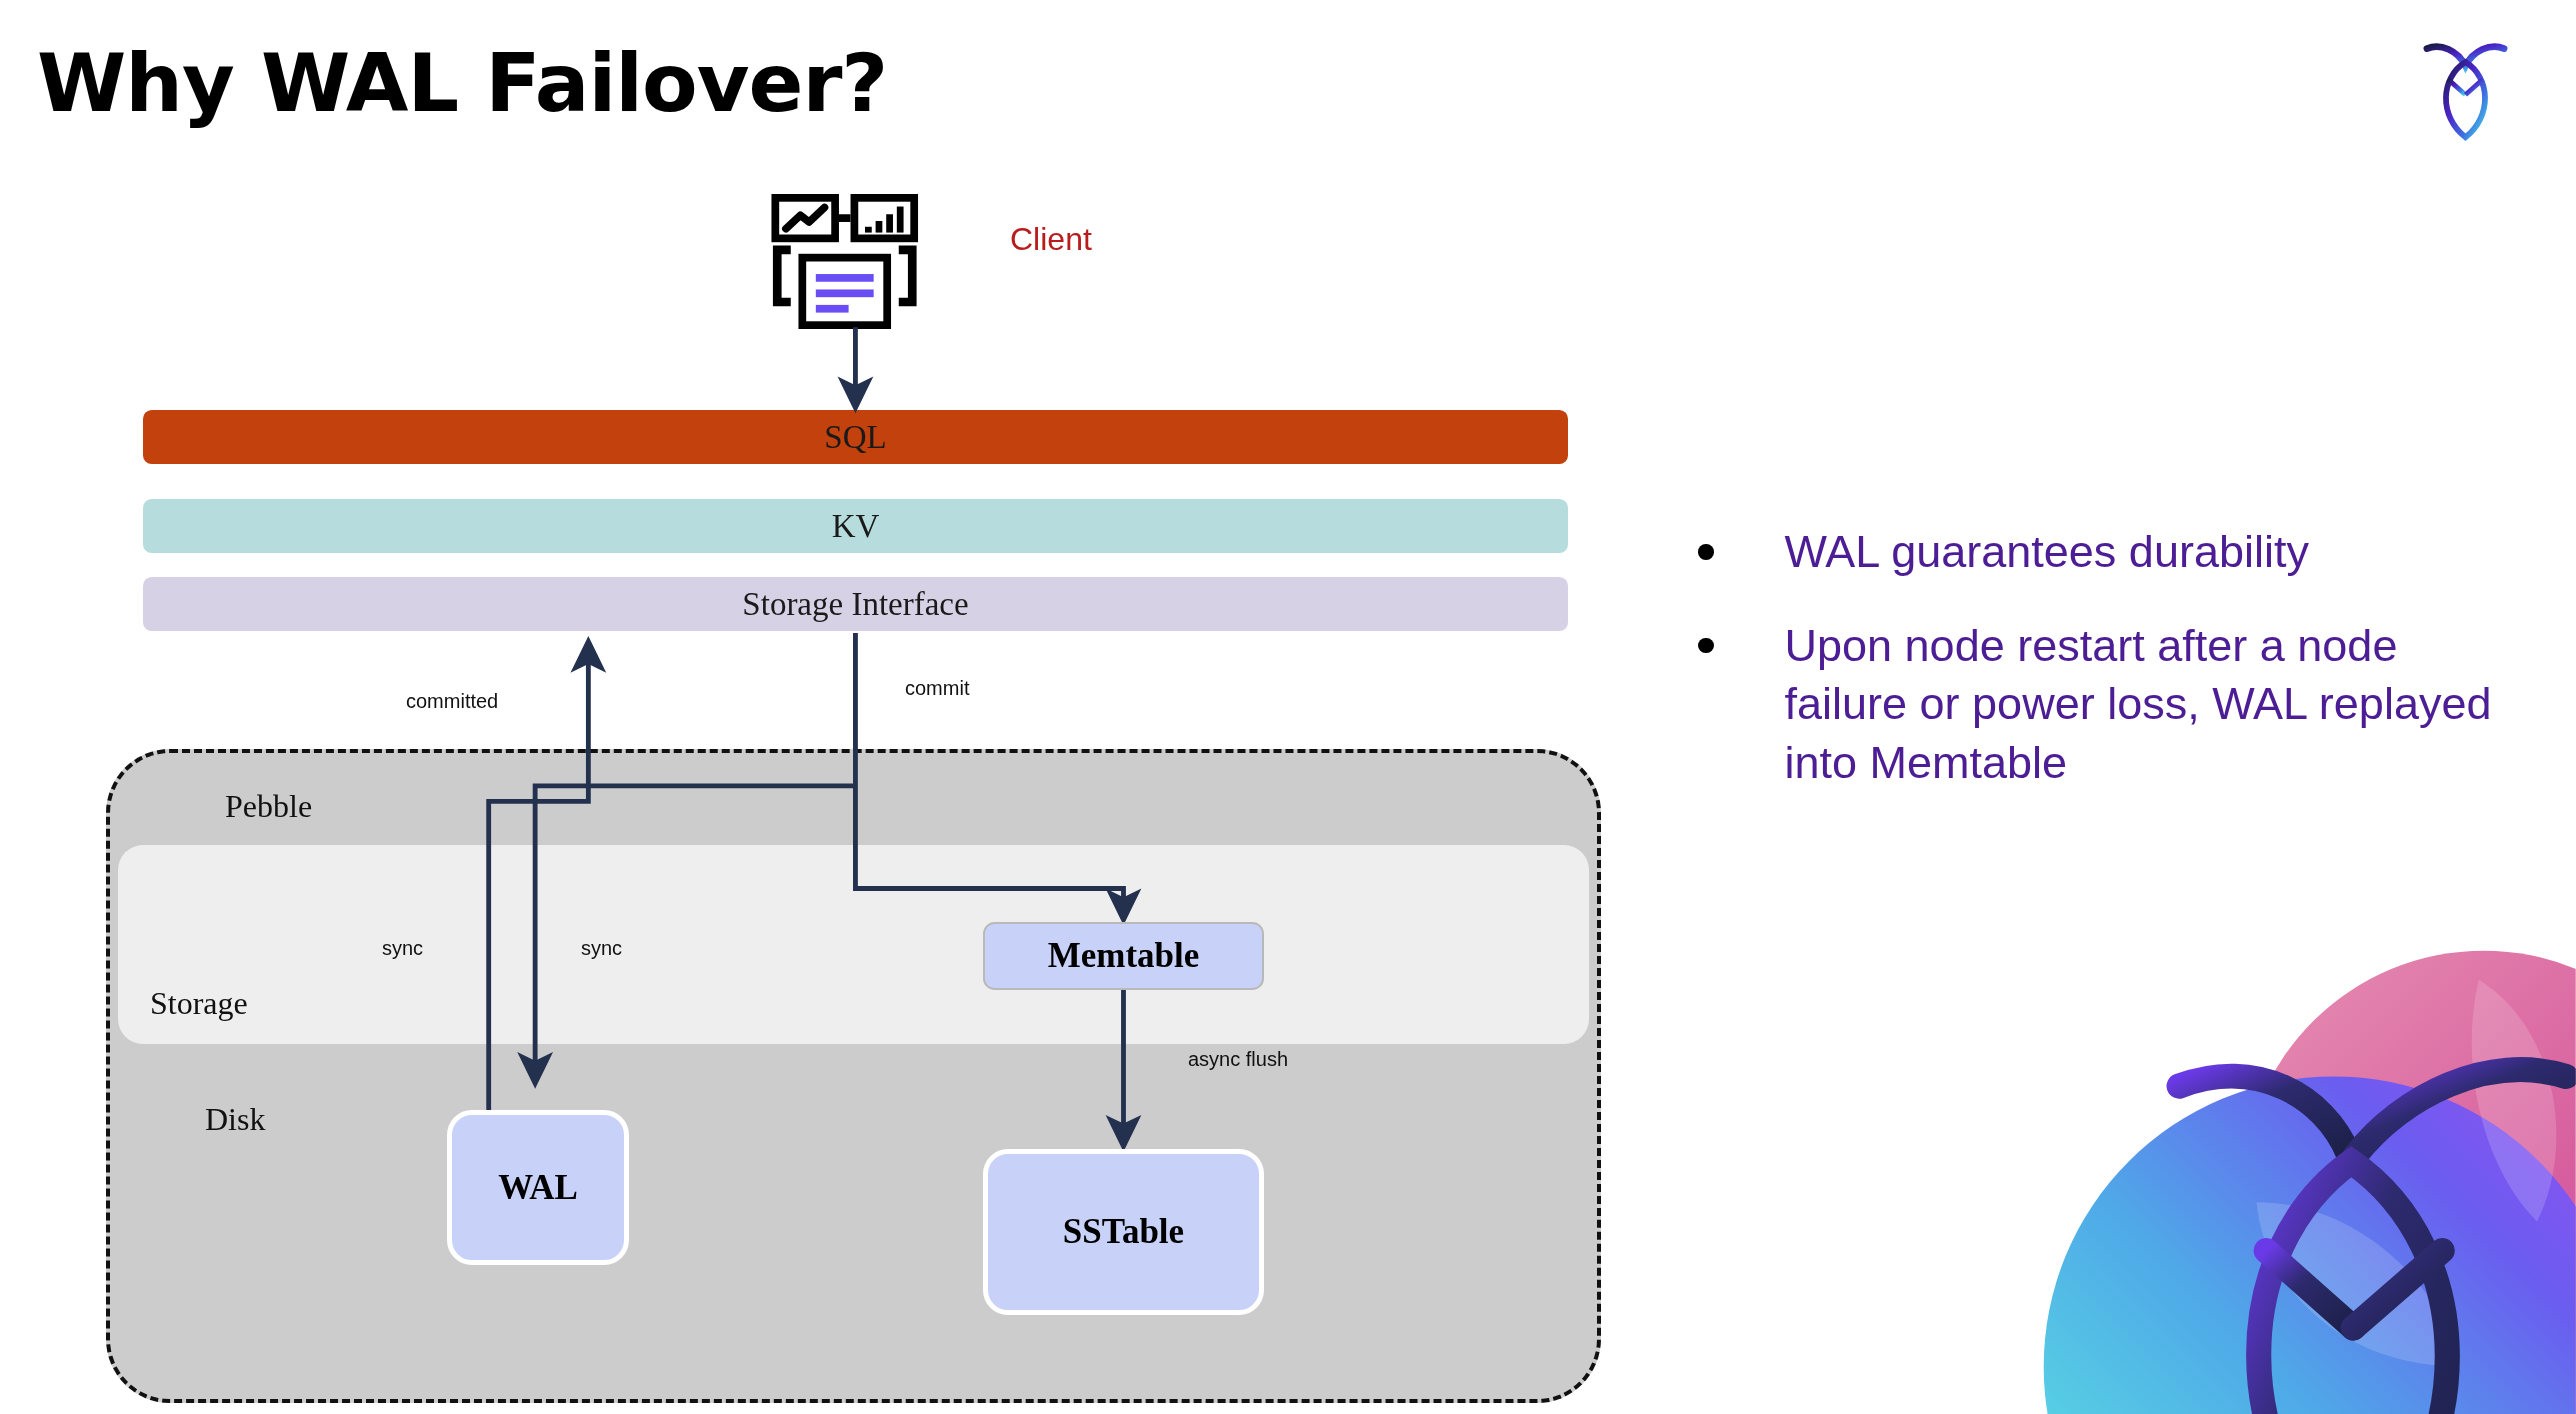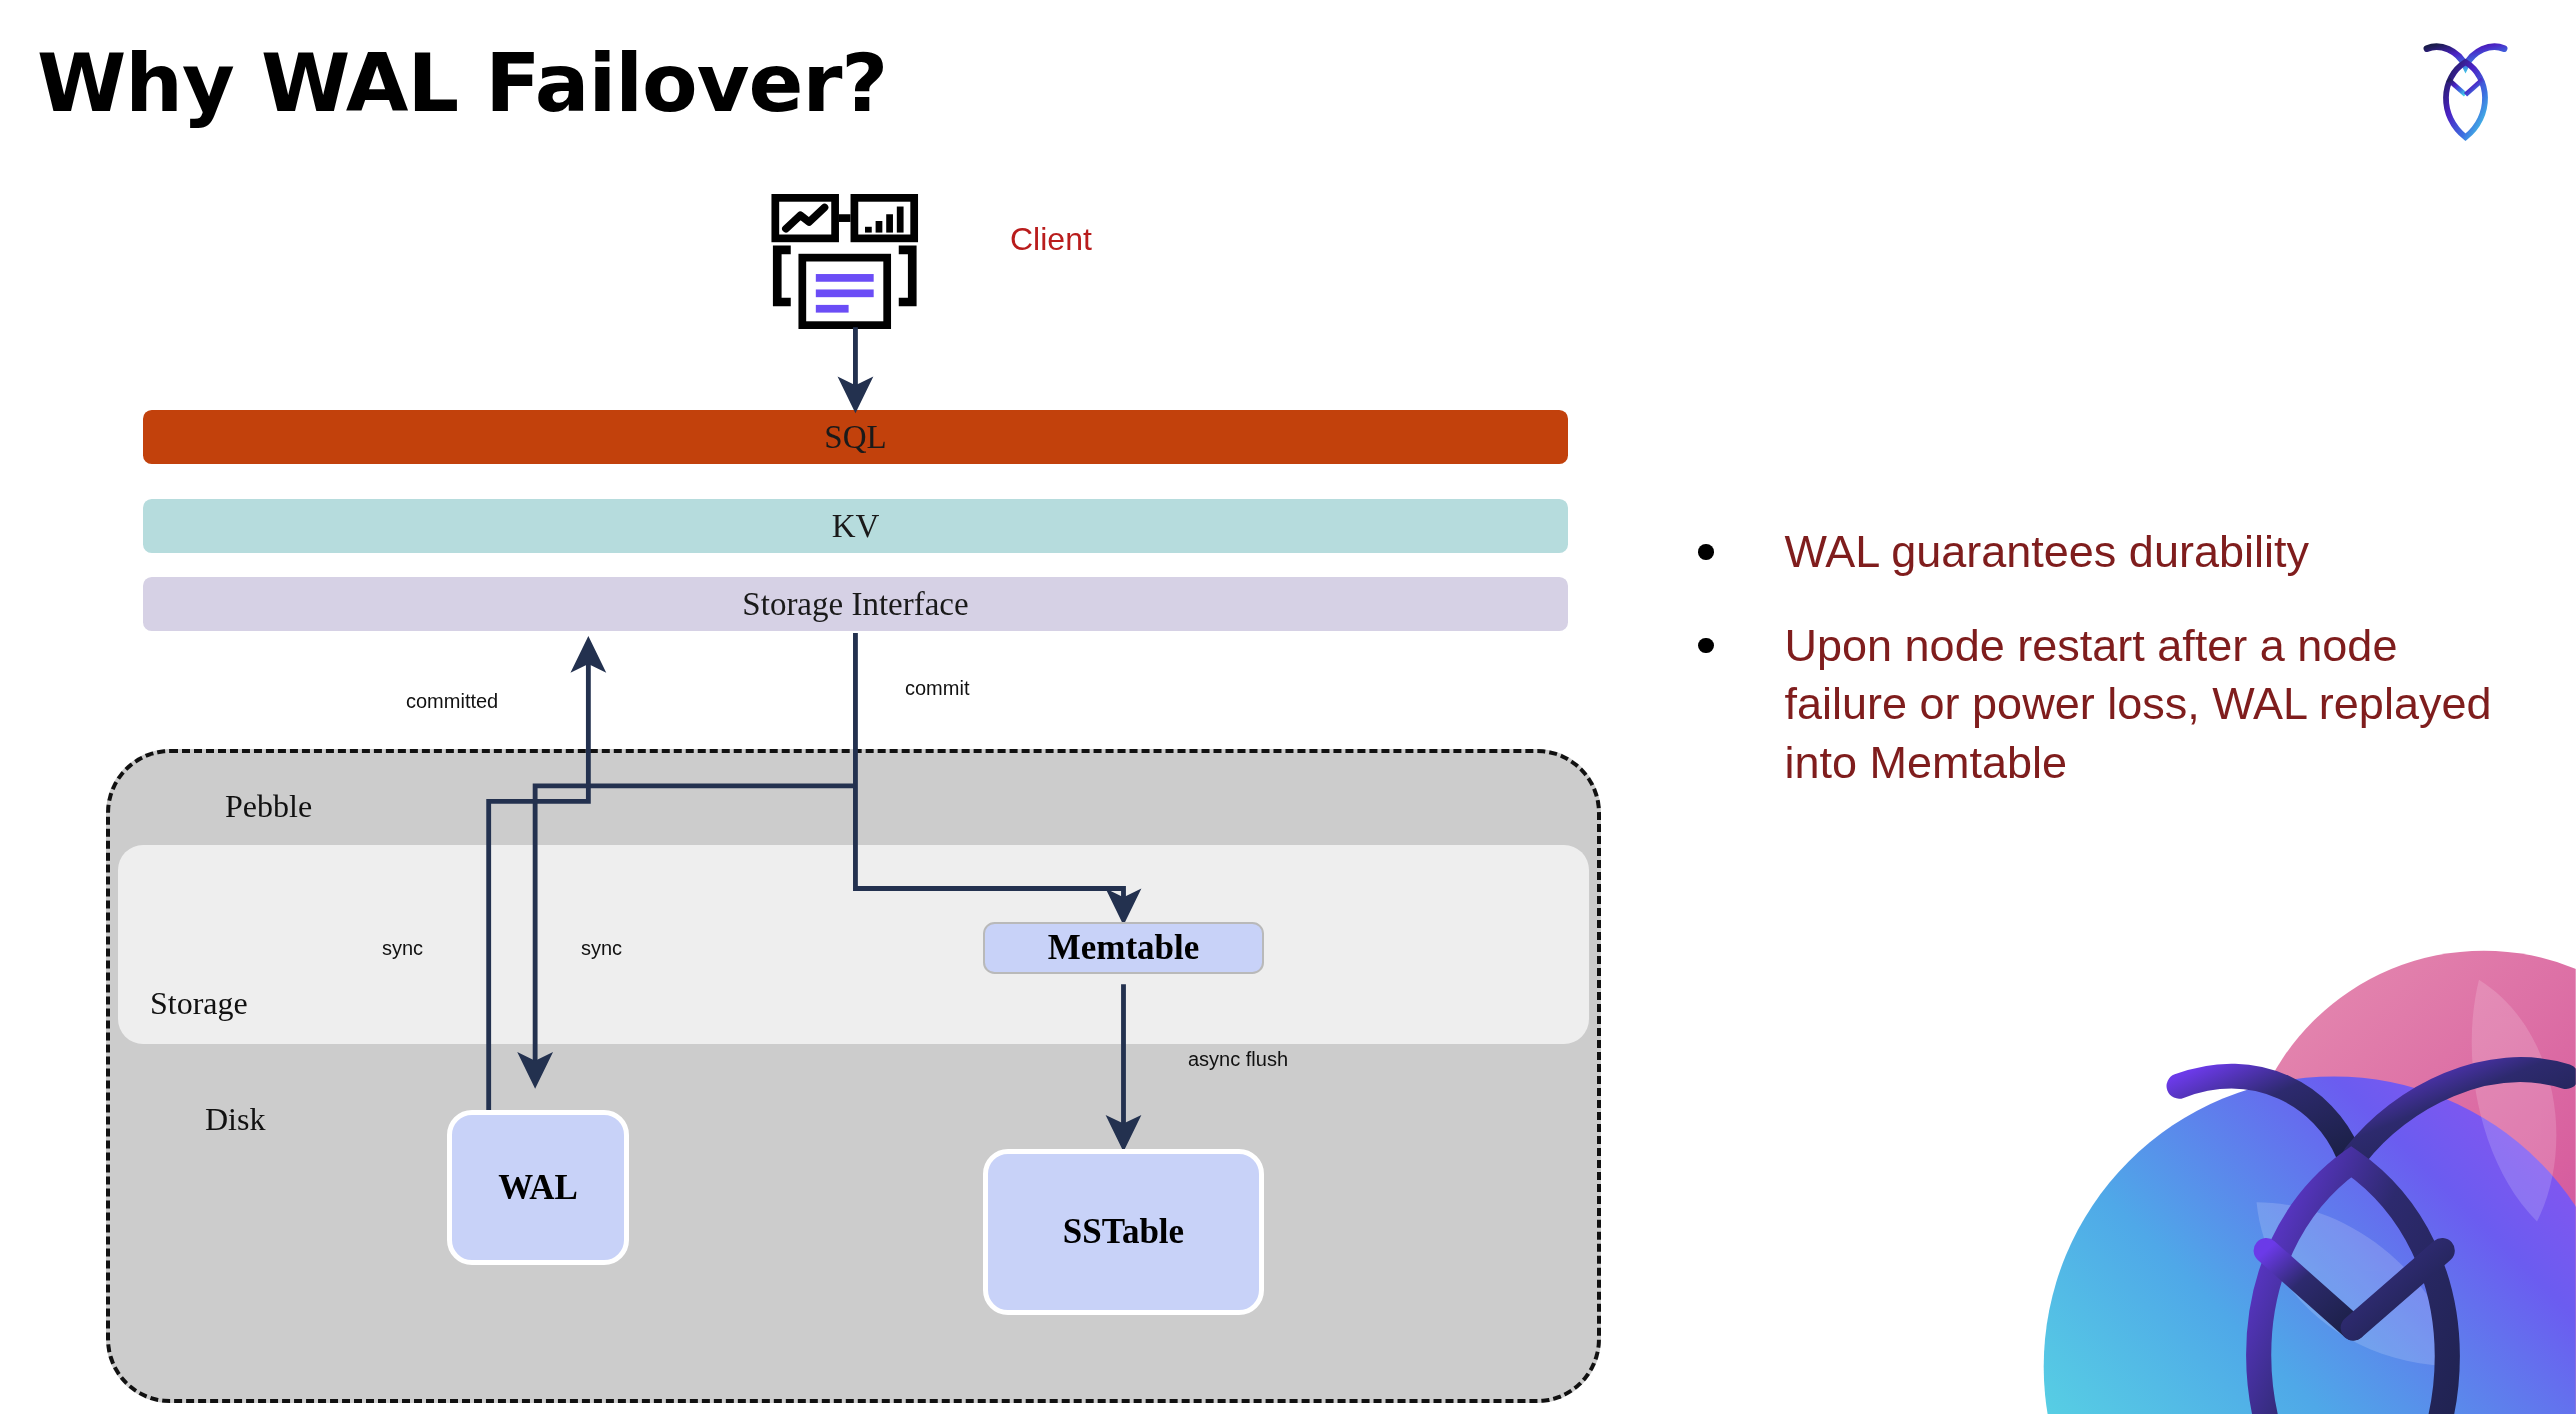--- a/index.html
+++ b/index.html
@@ -82,21 +82,21 @@
     position:absolute;
     background:#c8d2f8;
     display:flex;align-items:center;justify-content:center;
     font-family:"Liberation Serif", serif;
     font-weight:bold;
     font-size:35px;
     color:#000;
     box-sizing:border-box;
   }
   #node-memtable{
-    left:983px;top:922px;width:281px;height:52px;
+    left:983px;top:922px;width:281px;height:68px;
     border:2.9px solid #b9b9b9;border-radius:11.6px;
   }
   #node-wal{
     left:447px;top:1086px;width:182px;height:155px;
     border:5.8px solid #ffffff;border-radius:25px;margin-top:24px;
   }
   #node-sstable{
     left:983px;top:1149px;width:281px;height:166px;
     border:5.8px solid #ffffff;border-radius:25px;
   }
@@ -119,21 +119,21 @@
 
   
   #bullets{position:absolute;left:1698px;top:523px;width:813px;}
   .bullet-row{display:flex;align-items:flex-start;margin-bottom:35px;}
   .bullet-dot{
     flex:0 0 auto;width:15.5px;height:15.5px;border-radius:50%;
     background:#000;margin-top:21px;margin-right:71px;
   }
   .bullet-text{
     font-family:"Liberation Sans", sans-serif;
-    font-size:45px;line-height:1.3;color:#7f1d1d;
+    font-size:45px;line-height:1.3;color:#4c1d95;
   }
 </style>
 </head>
 <body>
 
 <div id="slide">
 
   <div id="title">Why WAL Failover?</div>
 
   <svg id="brand-logo" viewBox="0 0 96 110">

